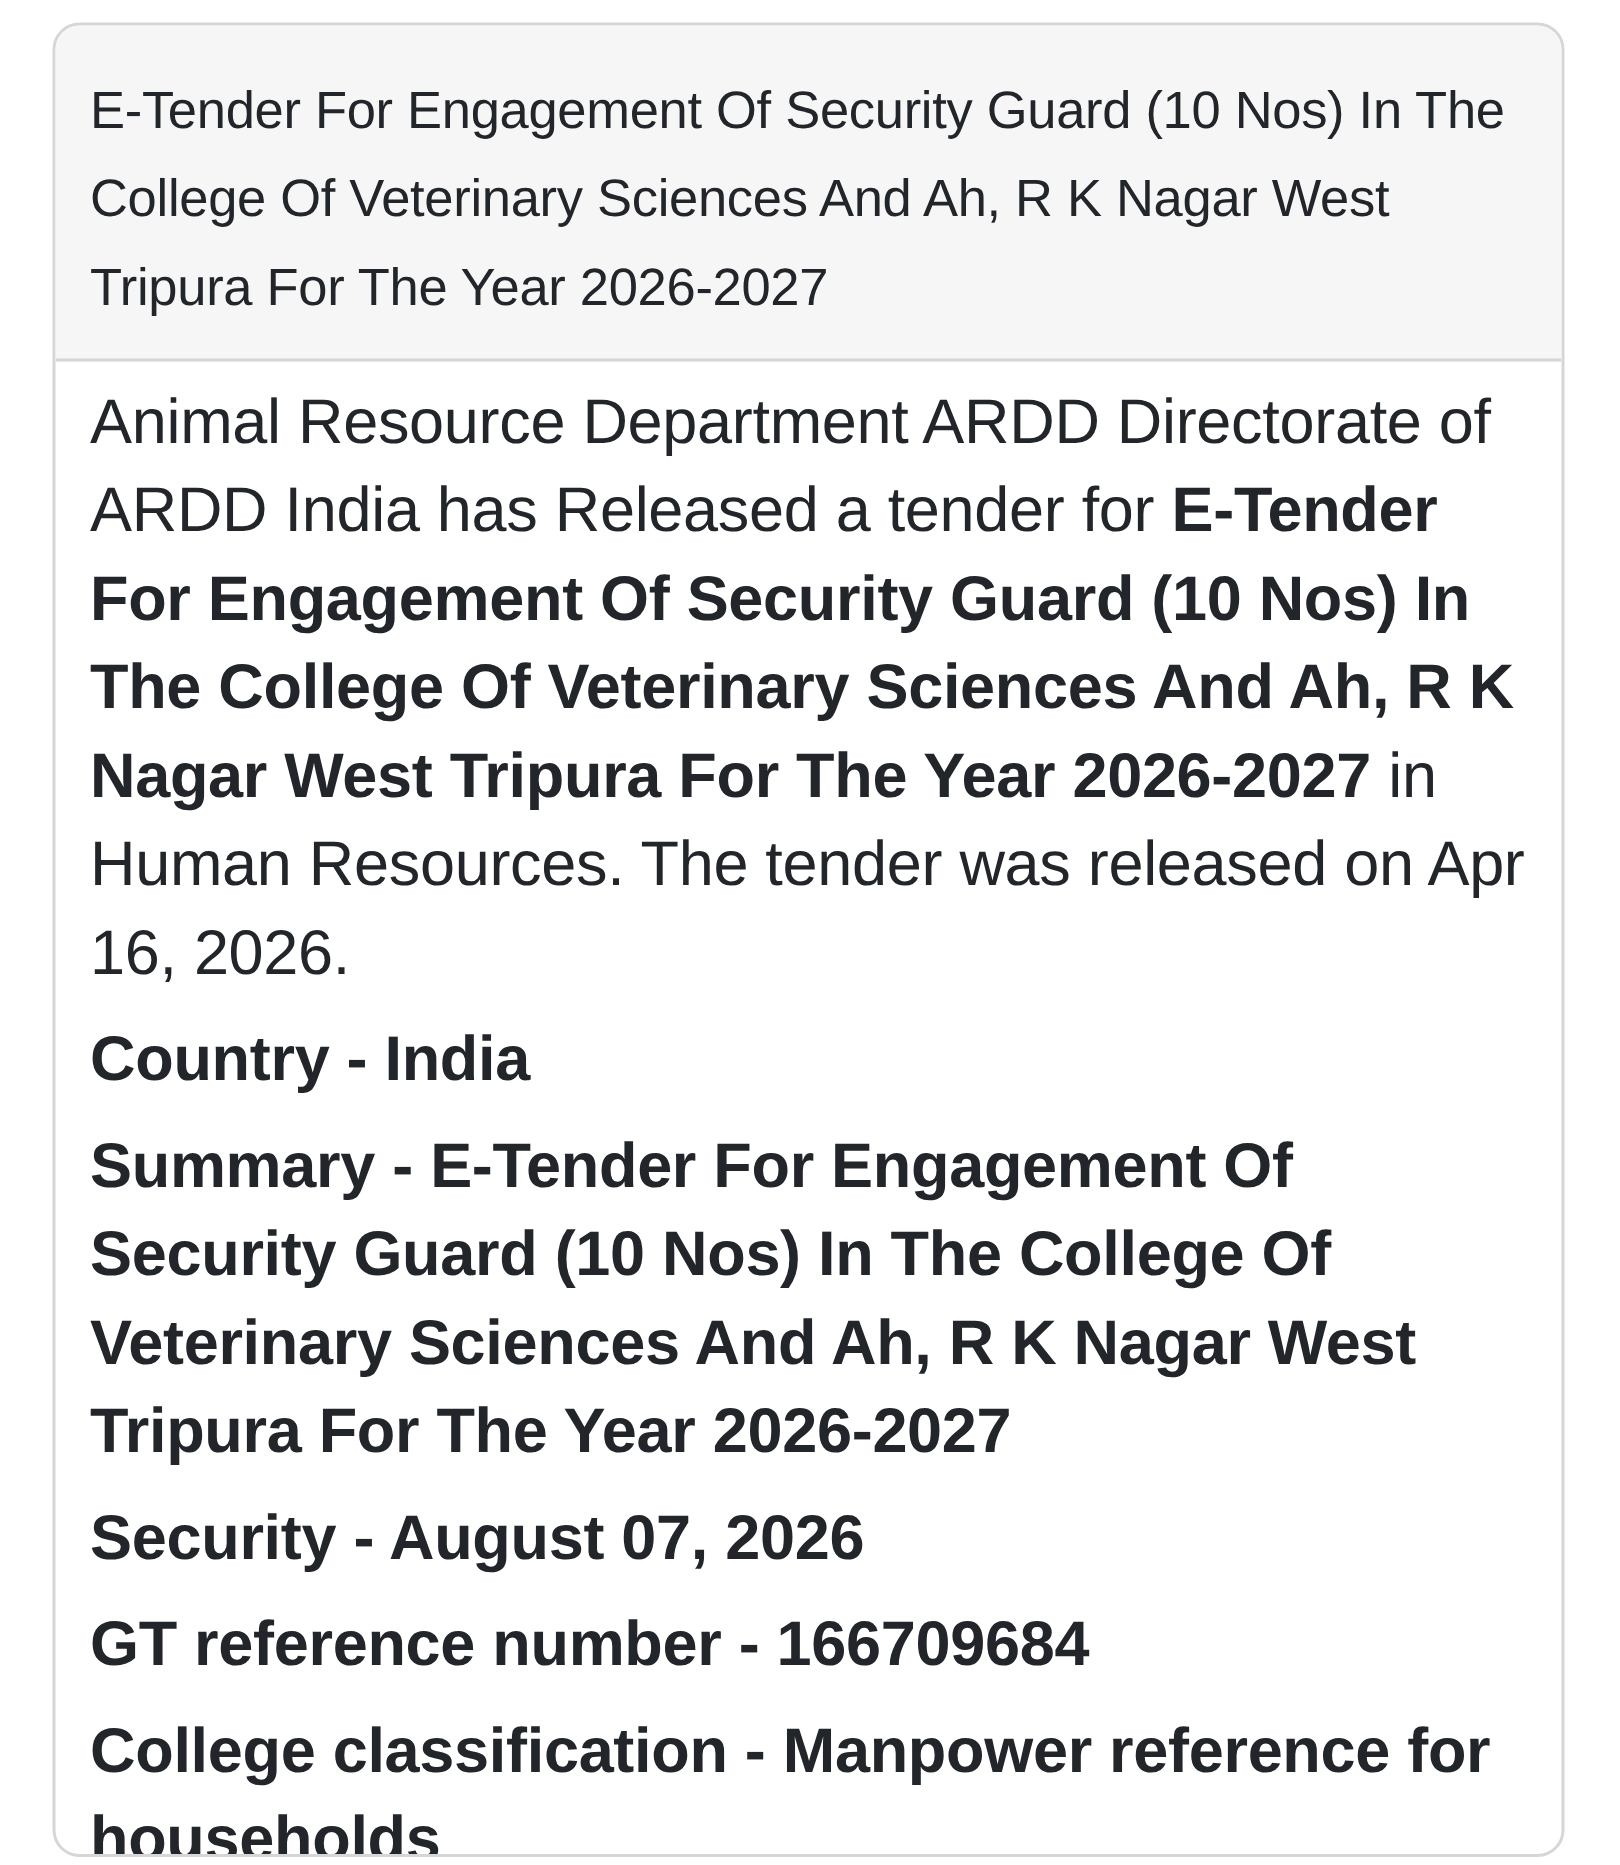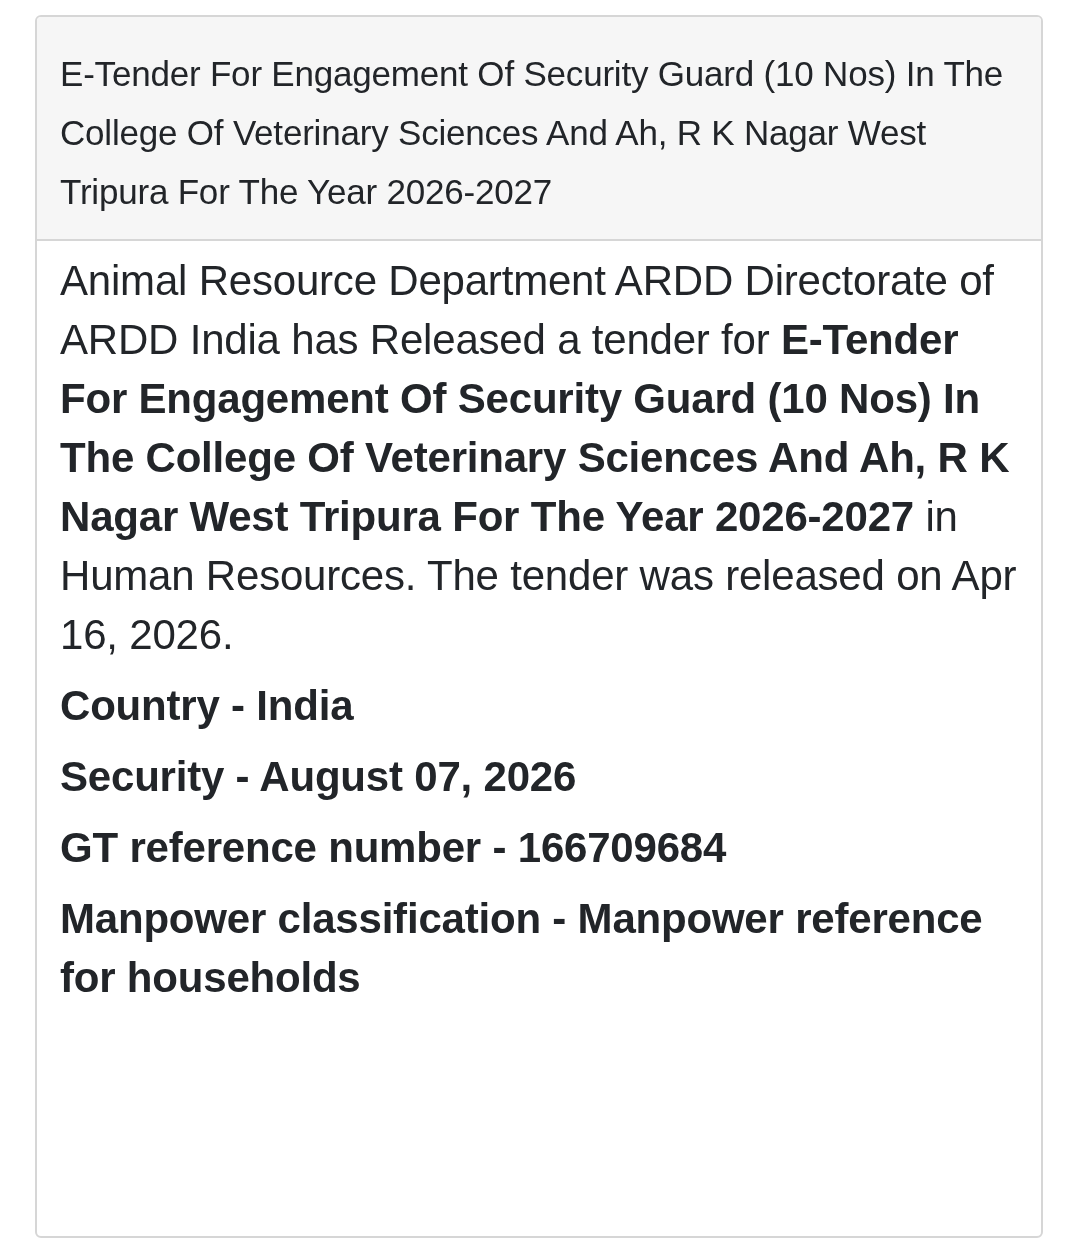--- a/index.html
+++ b/index.html
@@ -14,21 +14,21 @@
       font-family: "Liberation Sans", "DejaVu Sans", sans-serif;
       color: #212529;
     }
     .card {
       position: absolute;
       left: 35px;
       top: 15px;
       width: 1008px;
       height: 1223px;
       border: 2px solid #d6d6d6;
-      border-radius: 6px;
+      border-radius: 18px;
       box-sizing: border-box;
       overflow: hidden;
       background: #ffffff;
     }
     .card-header {
       background: #f6f6f6;
       border-bottom: 2px solid #d6d6d6;
       height: 224px;
       box-sizing: border-box;
       padding: 27px 22px 0 23px;
@@ -63,20 +63,21 @@
 
 <div class="card">
   <div class="card-header">
     <span>E-Tender For Engagement Of Security Guard (10 Nos) In The College Of Veterinary Sciences And Ah, R K Nagar West Tripura For The Year 2026-2027</span>
   </div>
   <div class="card-body">
     <p class="desc"><span>Animal Resource Department ARDD Directorate of ARDD India has Released a tender for </span><b>E-Tender For Engagement Of Security Guard (10 Nos) In The College Of Veterinary Sciences And Ah, R K Nagar West Tripura For The Year 2026-2027</b><span> in Human Resources. The tender was released on </span><span>Apr 16, 2026</span><span>.</span></p>
 
     <div class="row"><span class="lbl">Country - </span><b>India</b></div>
 
+    <div class="row"><span class="lbl">Summary - </span><b>E-Tender For Engagement Of Security Guard (10 Nos) In The College Of Veterinary Sciences And Ah, R K Nagar West Tripura For The Year 2026-2027</b></div>
 
     <div class="row"><span class="lbl">Security - </span><b>August 07, 2026</b></div>
 
     <div class="row"><span class="lbl">GT reference number - </span><b>166709684</b></div>
 
-    <div class="row"><span class="lbl">Manpower classification - </span><b>Manpower reference for households</b></div>
+    <div class="row"><span class="lbl">College classification - </span><b>Manpower reference for households</b></div>
   </div>
 </div>
 
 </body></html>

